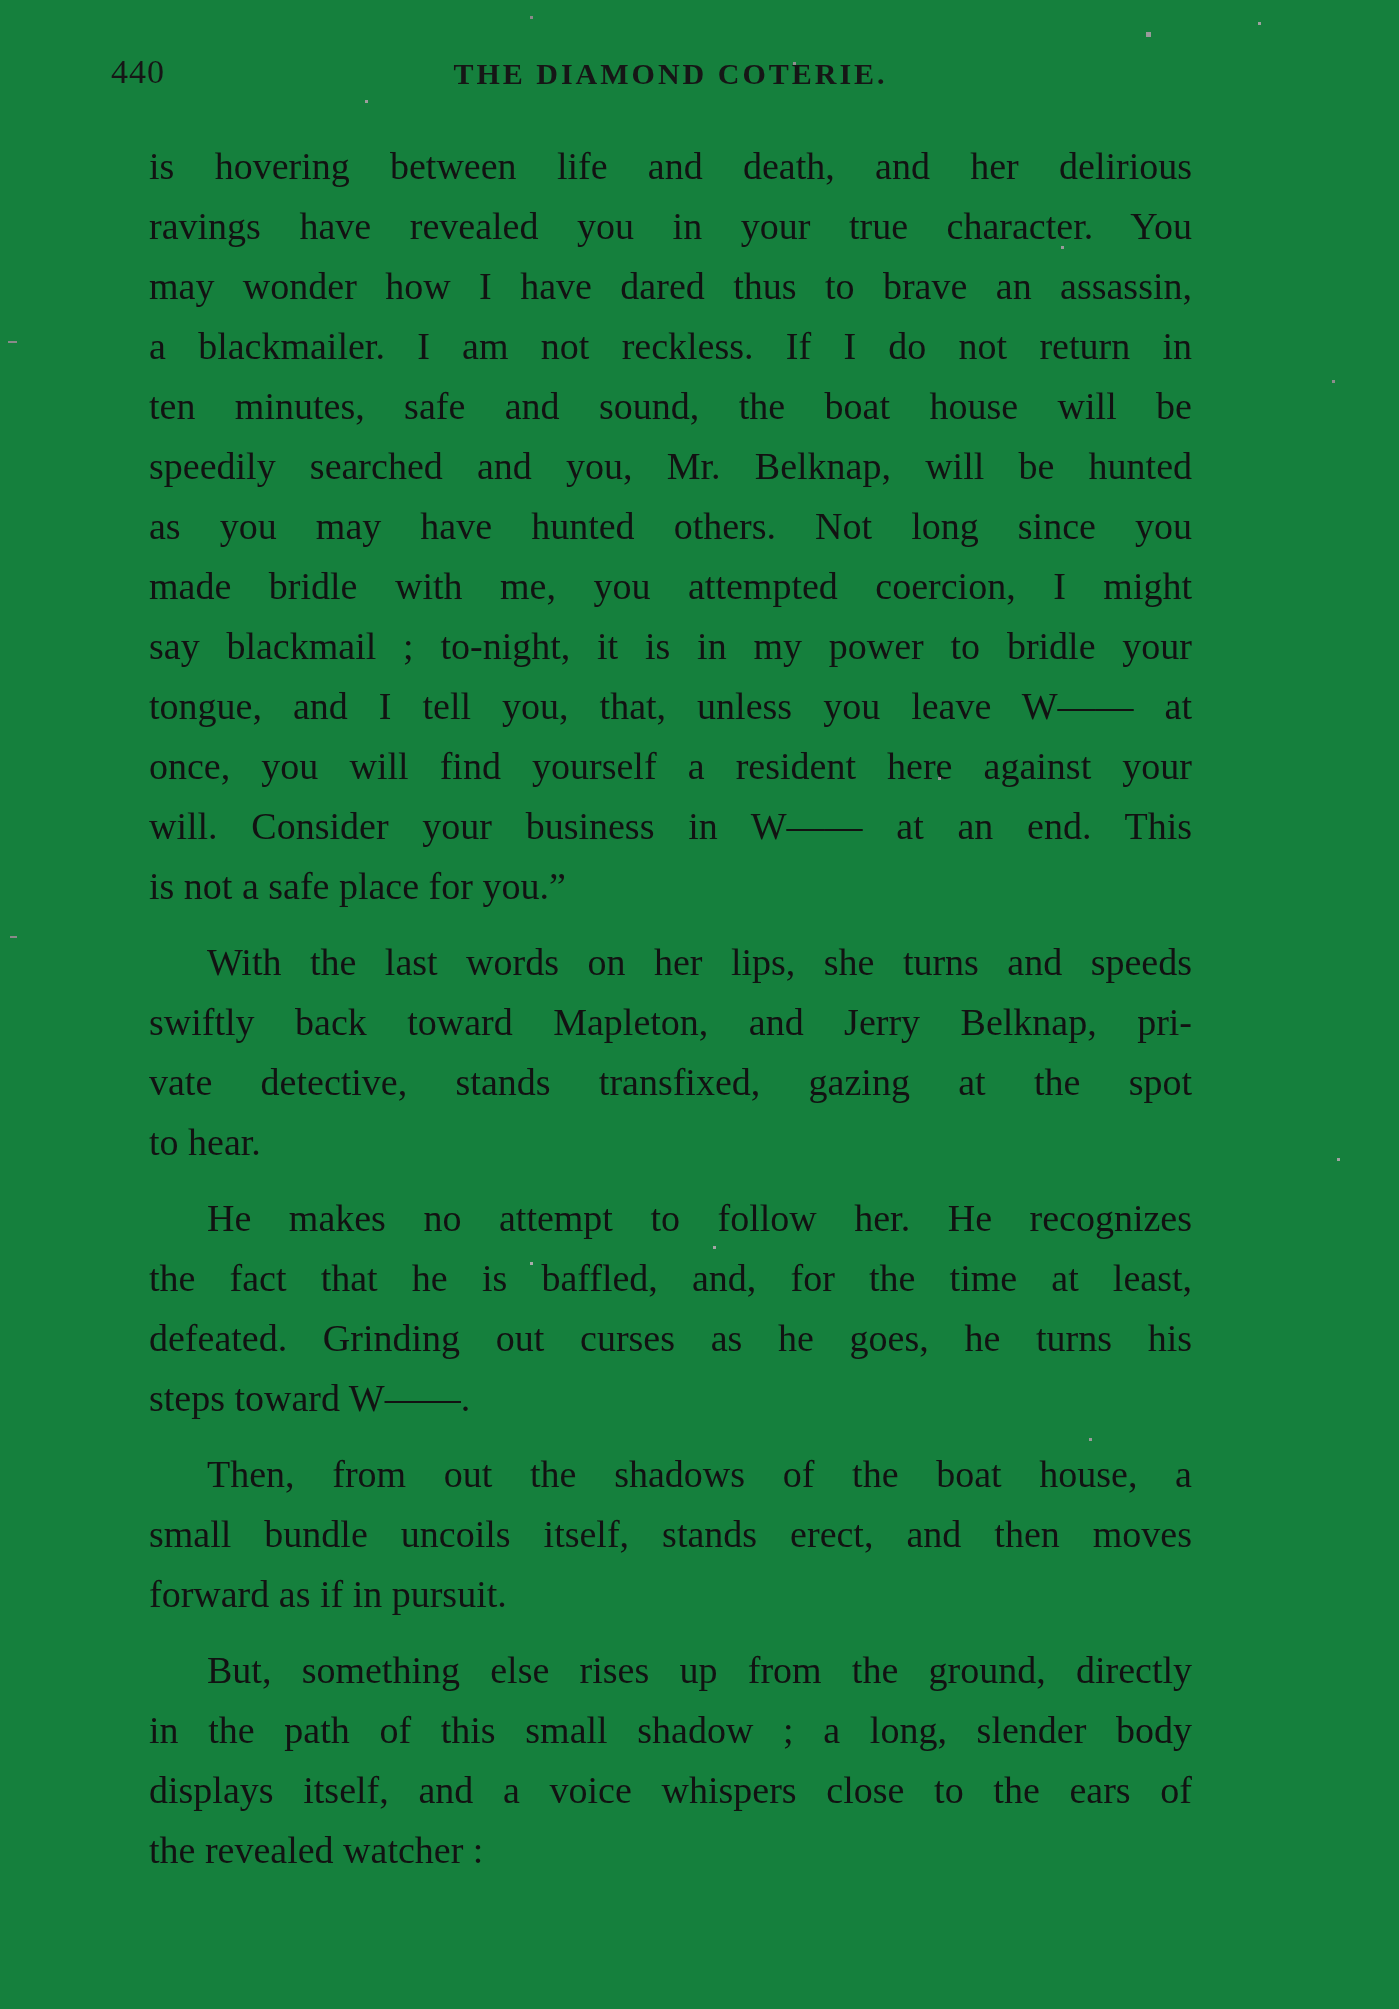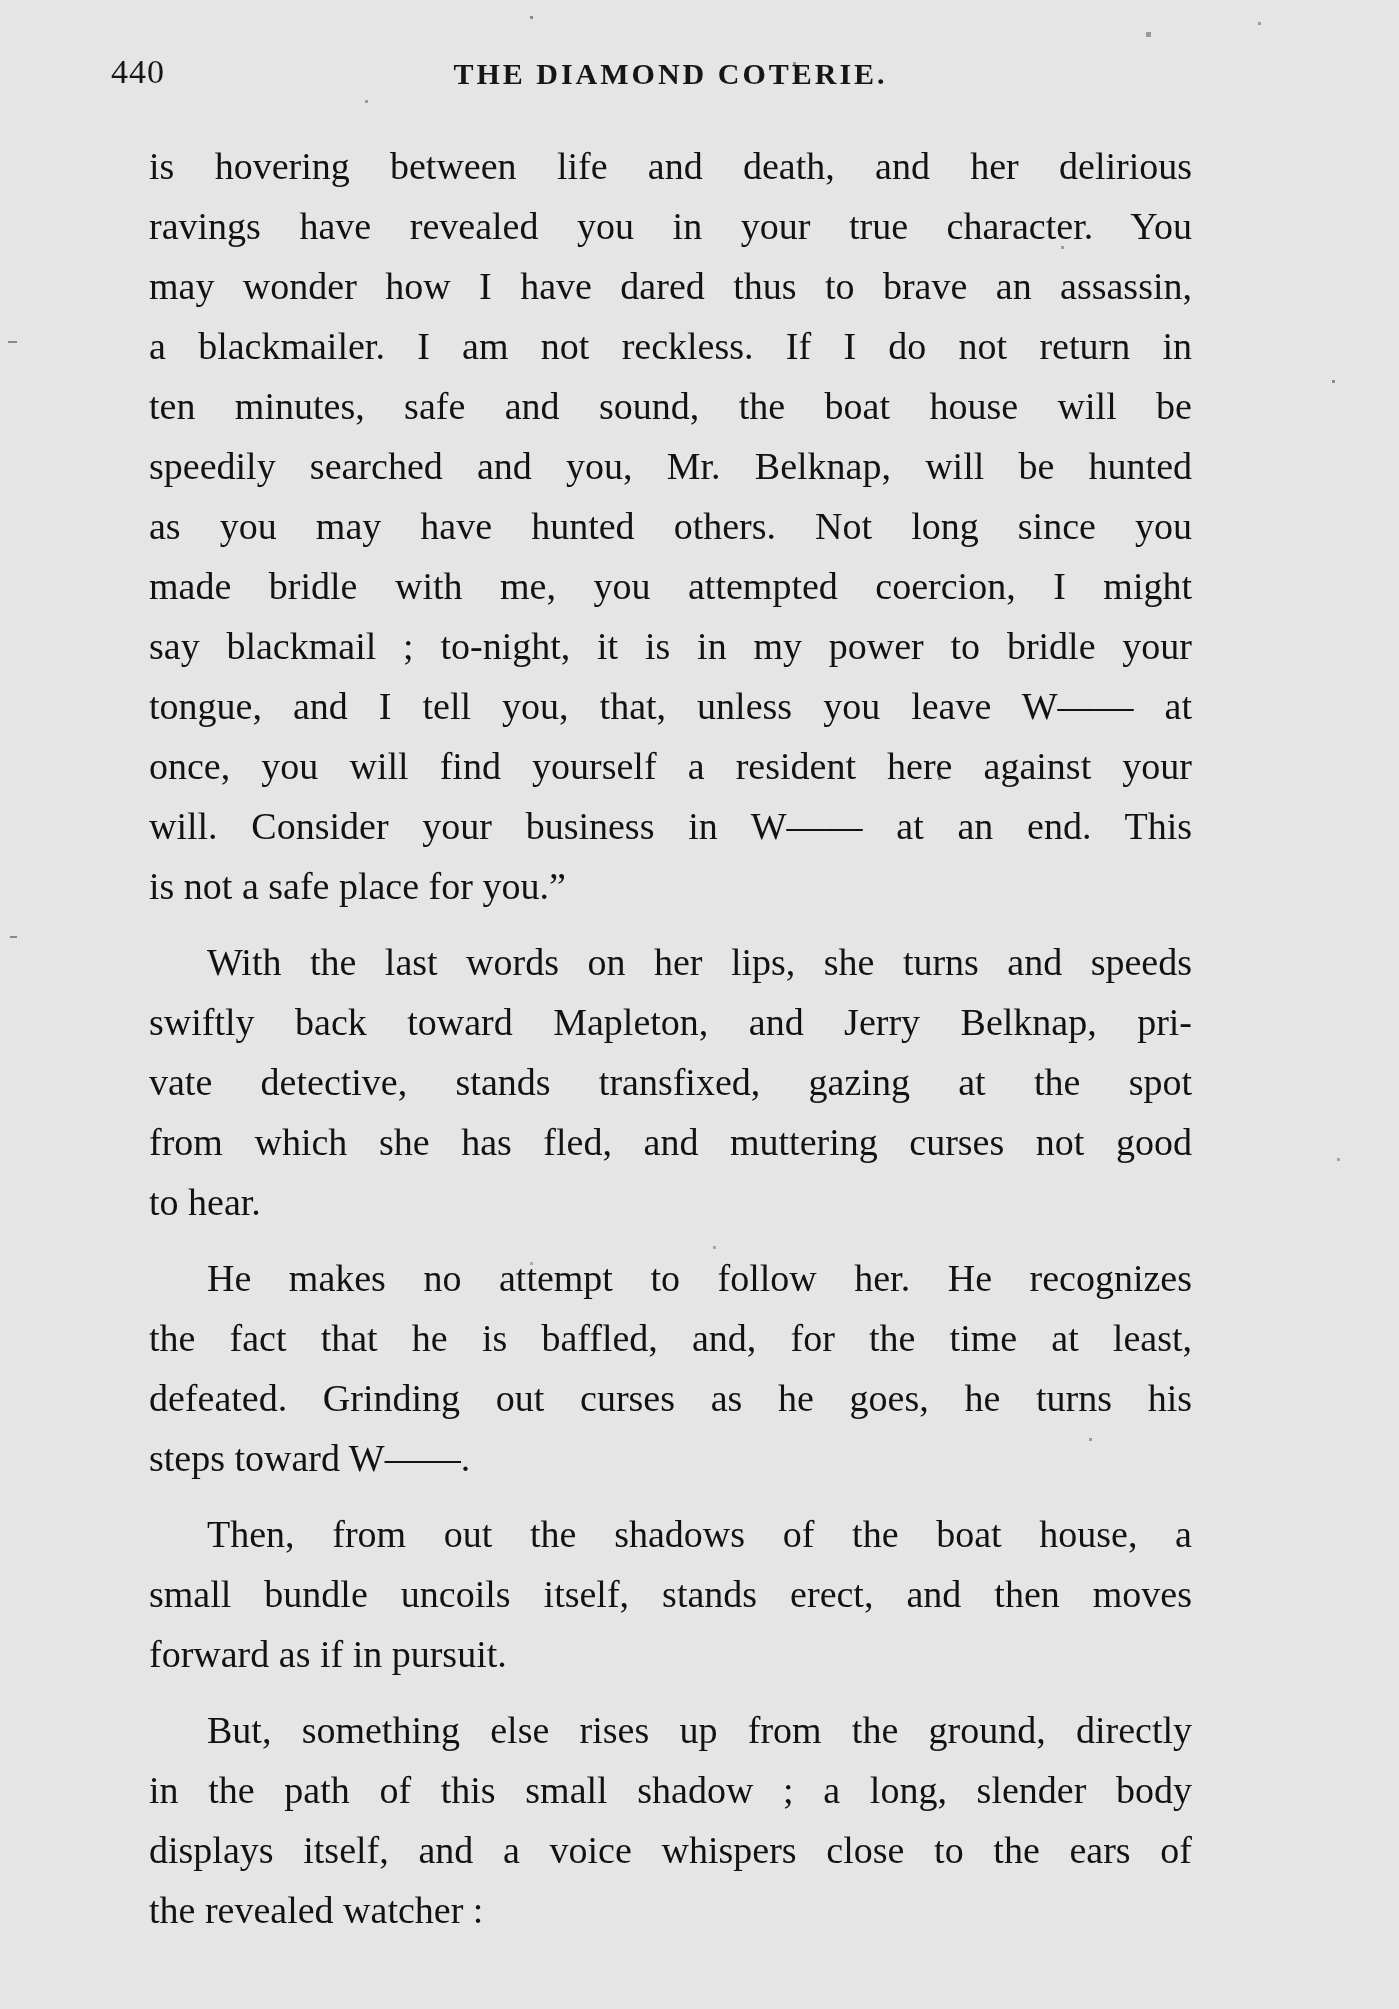--- a/index.html
+++ b/index.html
@@ -4,21 +4,21 @@
 <style>
   html, body {
     margin: 0;
     padding: 0;
     background: #ffffff;
   }
   .page {
     position: relative;
     width: 1399px;
     height: 2009px;
-    background: #e5e5e5;
+    background: #15803d;
     overflow: hidden;
     font-family: "Liberation Serif", serif;
     color: #121212;
   }
   
   .scan-noise {
     position: absolute;
     left: 0; top: 0;
     width: 3px; height: 3px;
     background: transparent;
@@ -116,21 +116,20 @@
         <div class="line">say blackmail ; to-night, it is in my power to bridle your</div>
         <div class="line">tongue, and I tell you, that, unless you leave W—— at</div>
         <div class="line">once, you will find yourself a resident here against your</div>
         <div class="line">will.  Consider your business in W—— at an end.  This</div>
         <div class="line last">is not a safe place for you.”</div>
       </div>
       <div class="para">
         <div class="line first-indent">With the last words on her lips, she turns and speeds</div>
         <div class="line">swiftly back toward Mapleton, and Jerry Belknap, pri-</div>
         <div class="line">vate detective, stands transfixed, gazing at the spot</div>
-        <div class="line">from which she has fled, and muttering curses not good</div>
         <div class="line last">to hear.</div>
       </div>
       <div class="para">
         <div class="line first-indent">He makes no attempt to follow her.  He recognizes</div>
         <div class="line">the fact that he is baffled, and, for the time at least,</div>
         <div class="line">defeated.  Grinding out curses as he goes, he turns his</div>
         <div class="line last">steps toward W——.</div>
       </div>
       <div class="para">
         <div class="line first-indent">Then, from out the shadows of the boat house, a</div>

